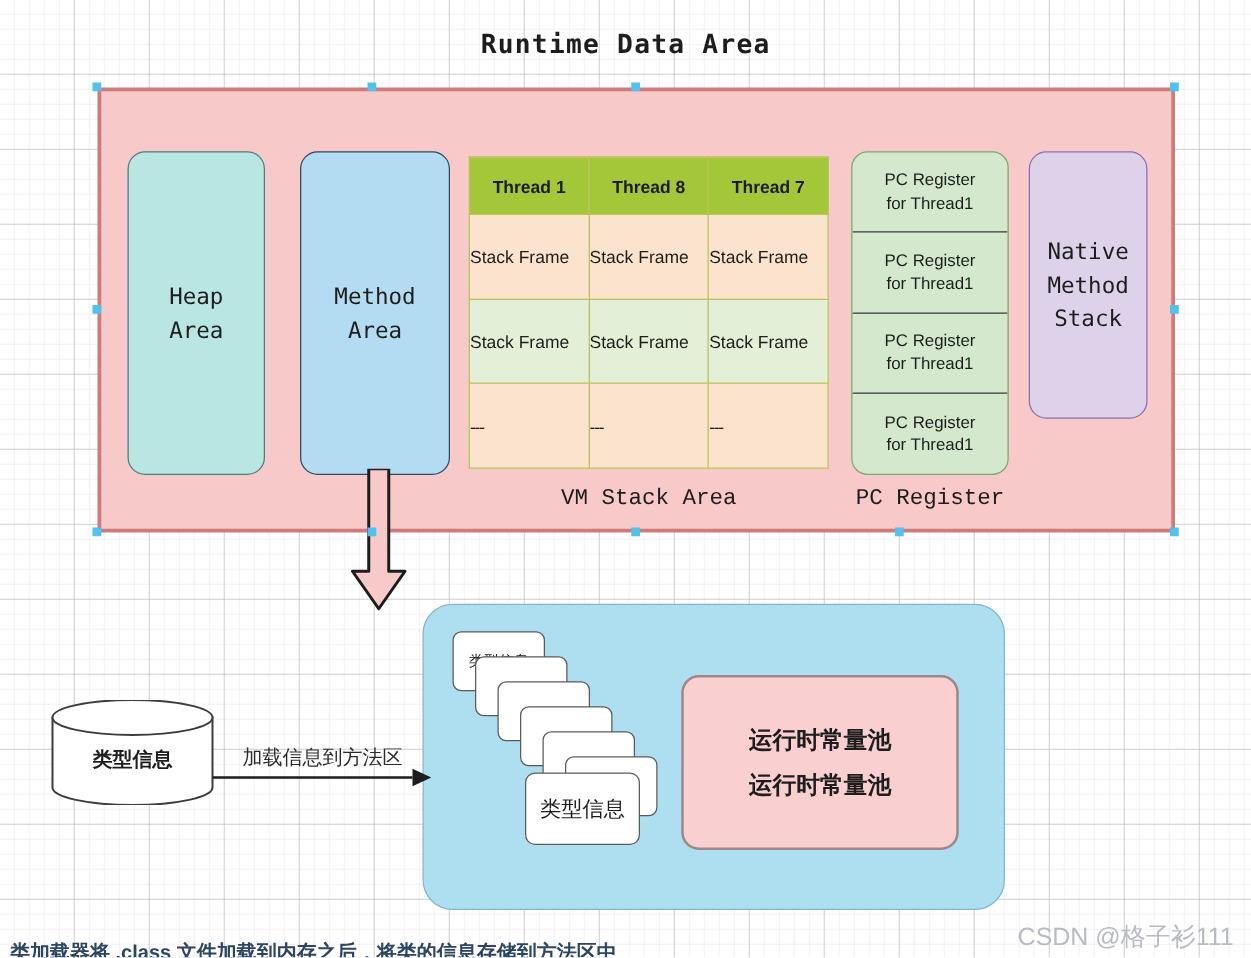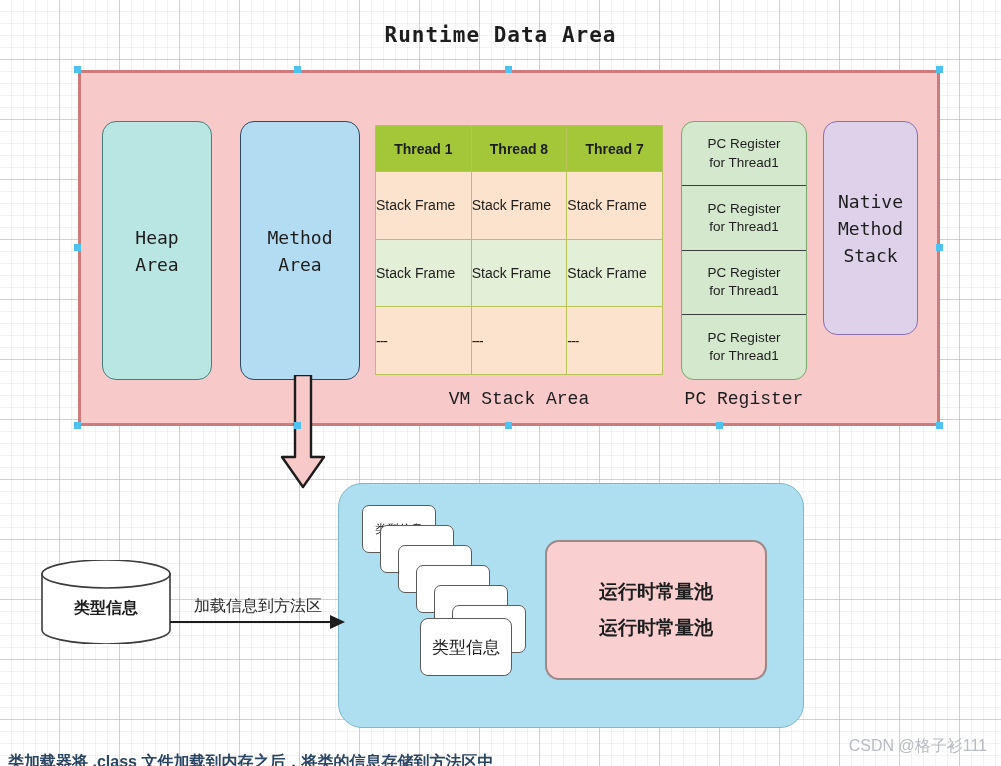--- a/index.html
+++ b/index.html
@@ -264,21 +264,21 @@
     font-family: "Liberation Sans", sans-serif;
     font-size: 16px;
     color: #2b2b2b;
   }
 
   
   .watermark {
     position: absolute;
     right: 14px; top: 736px;
     font-family: "Liberation Sans", sans-serif;
-    font-size: 16px;
+    font-size: 20px;
     color: #b8bcc2;
     white-space: nowrap;
   }
   .footer-text {
     position: absolute;
     left: 8px; top: 752px;
     font-family: "Liberation Sans", sans-serif;
     font-size: 16px;
     font-weight: 700;
     color: #2b4562;

